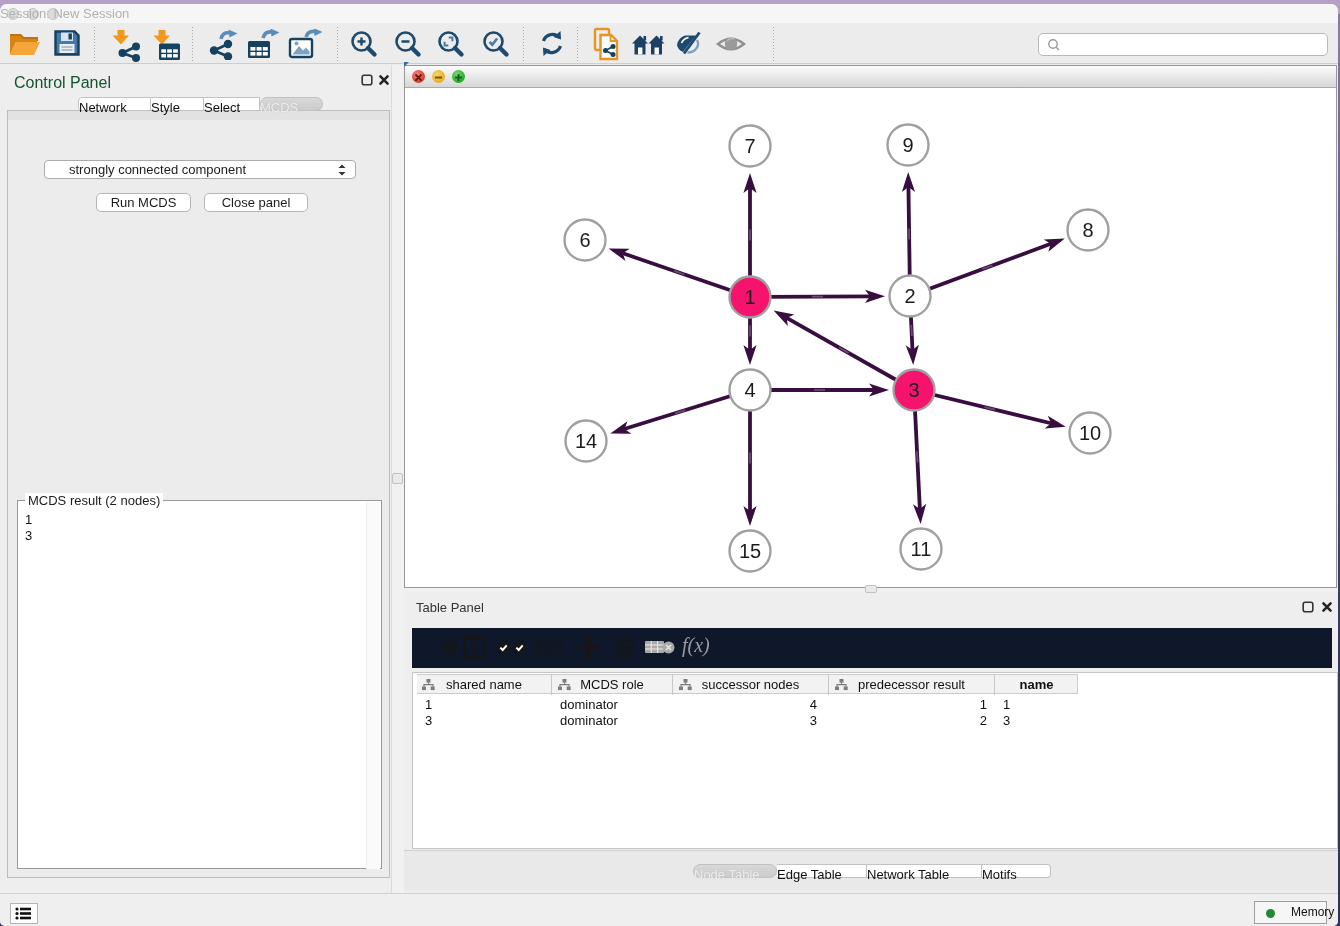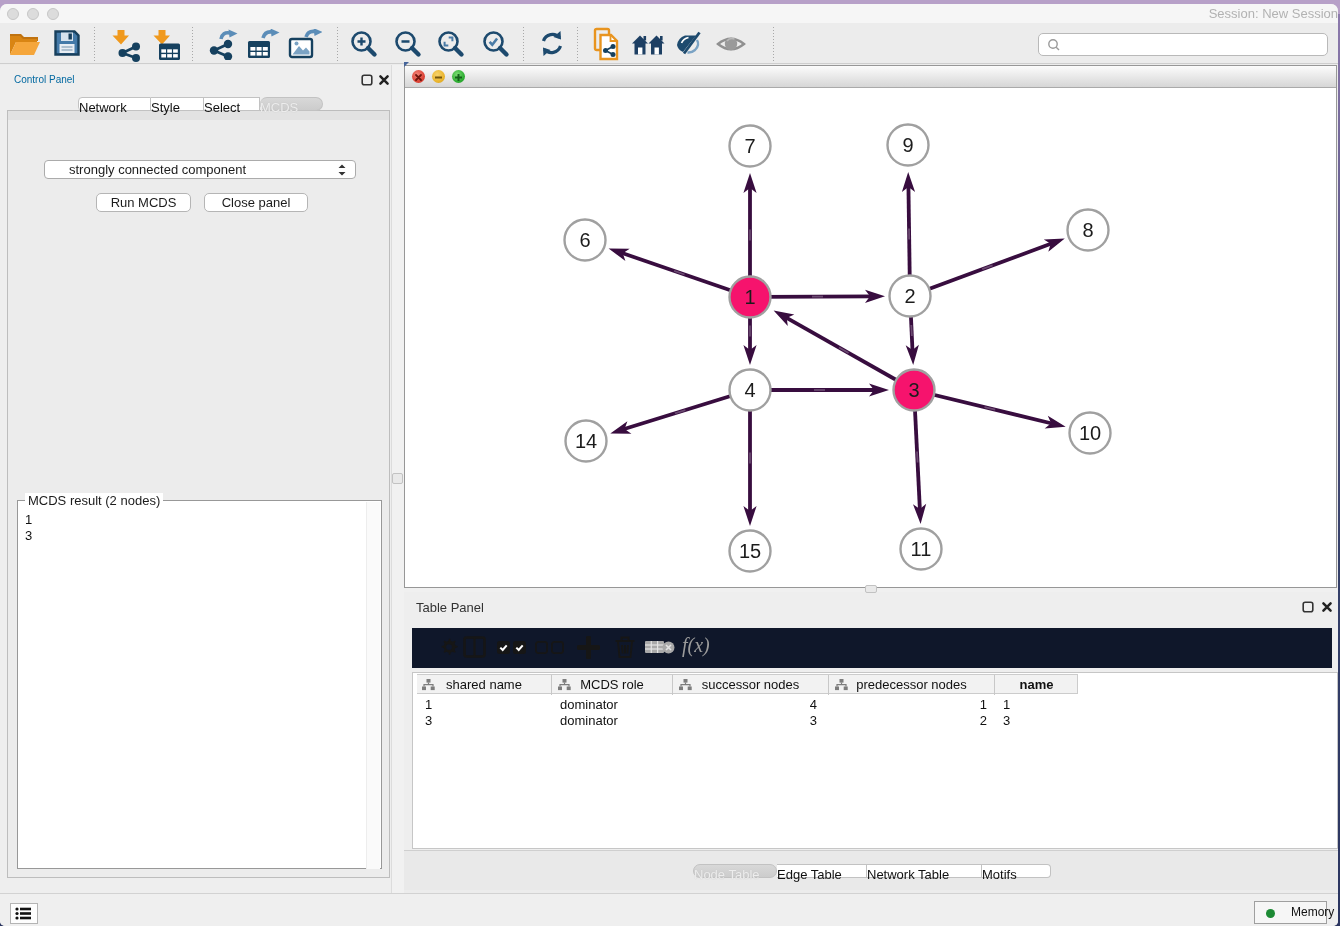--- a/index.html
+++ b/index.html
@@ -2,28 +2,28 @@
 <html><head>
 <meta charset="utf-8">
 <style>
 * { margin:0; padding:0; box-sizing:border-box; }
 html,body { width:1340px; height:926px; overflow:hidden; }
 body { font-family:"Liberation Sans", sans-serif; background:linear-gradient(180deg,#8f7cae 0%,#5a5588 30%,#35406a 60%,#2b3560 100%); }
 #purpletop { position:absolute; left:0; top:0; width:1340px; height:14px; background:#b7a0c8; }
 #win { position:absolute; left:0; top:4px; width:1338px; height:922px; background:#ececec; border-radius:7px 7px 5px 5px; overflow:hidden; }
 #titlebar { position:absolute; left:0; top:0; width:1338px; height:19px; background:#f6f6f6; }
 .tl { position:absolute; top:4px; width:12px; height:12px; border-radius:50%; background:#dcdcdc; border:1px solid #c6c6c6; }
-#title { position:absolute; top:2px; width:100%; text-align:right; font-size:13px; color:#b2b2b2; }
+#title { position:absolute; top:2px; width:100%; text-align:left; font-size:13px; color:#b2b2b2; }
 #toolbar { position:absolute; left:0; top:19px; width:1338px; height:41px; background:#ececec; border-bottom:1px solid #cecece; }
 .sep { position:absolute; top:4px; height:34px; width:1px; background-image:linear-gradient(#a8a8a8 1px, transparent 1px); background-size:1px 3px; }
 .ticon { position:absolute; }
 #searchbox { position:absolute; left:1038px; top:10px; width:290px; height:23px; background:#fff; border:1px solid #b9b9b9; border-radius:5px; }
 
 #cp { position:absolute; left:0; top:61px; width:391px; height:829px; background:#eeeeee; }
-#cp-hdr { position:absolute; left:14px; top:9px; font-size:10px; color:#0369a1; }
+#cp-hdr { position:absolute; left:14px; top:9px; font-size:16px; color:#14532d; }
 #cp-tabs { position:absolute; left:78px; top:32px; height:20px; display:flex; z-index:3; }
 .tab { height:14px; font-size:13px; color:#111; background:#fff; border:1px solid #c2c2c2; border-left:none; line-height:19px; }
 .tab.first { border-left:1px solid #c2c2c2; border-radius:4px 0 0 4px; }
 .tab.last { border-radius:0 4px 4px 0; }
 .tab.sel { background:linear-gradient(#d8d8d8,#cccccc); color:#ededed; text-shadow:0 0 1px #bbb;border-radius:10px; }
 #cp-body { position:absolute; left:7px; top:45px; width:383px; height:768px; border:1px solid #bdbdbd; background:#ececec; z-index:1; }
 #cp-body::before { content:""; position:absolute; left:0; top:0; width:100%; height:9px; background:#e2e2e2; }
 #opt-label { position:absolute; left:0; top:27px; width:100%; text-align:center; font-size:13px; color:#1c1c1c; }
 #dropdown { position:absolute; left:36px; top:49px; width:312px; height:19px; background:#fff; border:1px solid #ababab; border-radius:4px; font-size:13px; color:#1c1c1c; line-height:17px; padding-left:24px; }
 .btn { position:absolute; top:82px; height:19px; background:#fff; border:1px solid #b5b5b5; border-radius:5px; font-size:13px; color:#1c1c1c; text-align:center; line-height:17px; }
@@ -424,21 +424,21 @@
             <g fill="#7d7d7d">
               <rect x="4.5" y="0" width="4" height="3.6"></rect>
               <rect x="0" y="7.5" width="4" height="3.6"></rect>
               <rect x="8.7" y="7.5" width="4" height="3.6"></rect>
               <path d="M6.5 3.6 V5.6 M2 7.5 V5.6 H11 V7.5" stroke="#7d7d7d" stroke-width="1.2" fill="none"></path>
             </g>
           </svg>
         <div class="thlab" style="left:0px; width:134px; text-align:center;">shared name</div>
         <div class="thlab" style="left:135px; width:120px; text-align:center;">MCDS role</div>
         <div class="thlab" style="left:256px; width:155px; text-align:center;">successor nodes</div>
-        <div class="thlab" style="left:412px; width:165px; text-align:center;">predecessor nodes</div>
+        <div class="thlab" style="left:412px; width:165px; text-align:center;">predecessor result</div>
         <div class="thlab" style="left:578px; width:83px; text-align:center;font-weight:bold;">name</div>
       </div>
       <div id="tbody">
         <div class="trow" style="left:12px;top:24px;">1</div>
         <div class="trow" style="left:147px;top:24px;">dominator</div>
         <div class="trow" style="left:300px;top:24px;width:104px;text-align:right;">4</div>
         <div class="trow" style="left:470px;top:24px;width:104px;text-align:right;">1</div>
         <div class="trow" style="left:590px;top:24px;">1</div>
         <div class="trow" style="left:12px;top:40px;">3</div>
         <div class="trow" style="left:147px;top:40px;">dominator</div>

